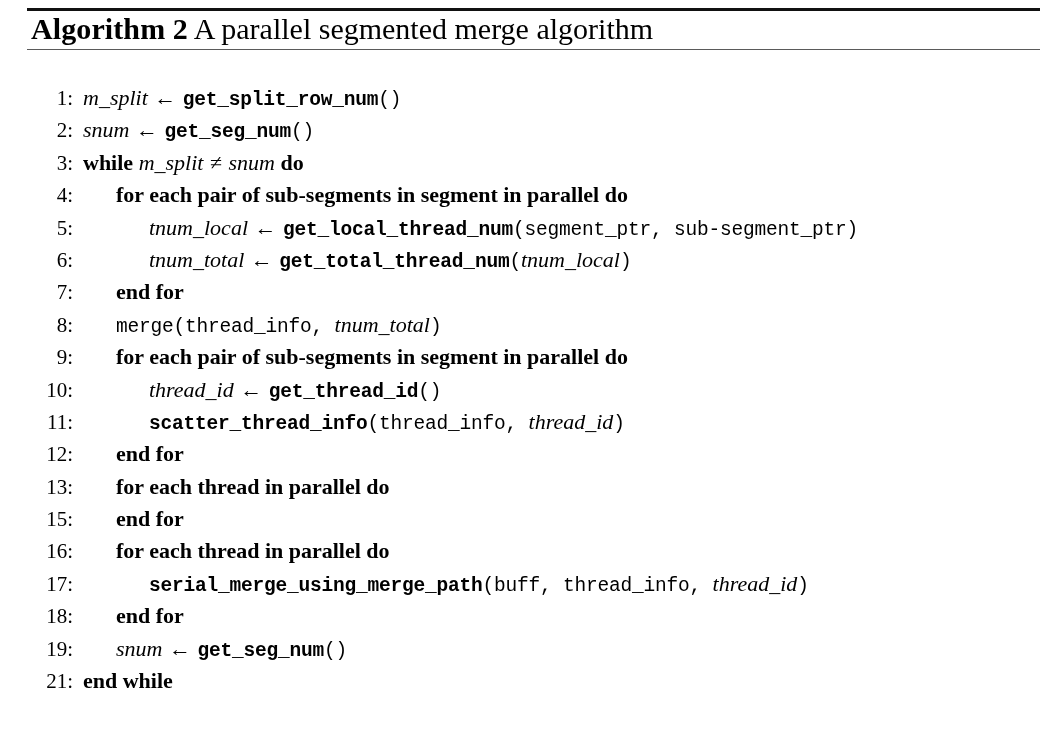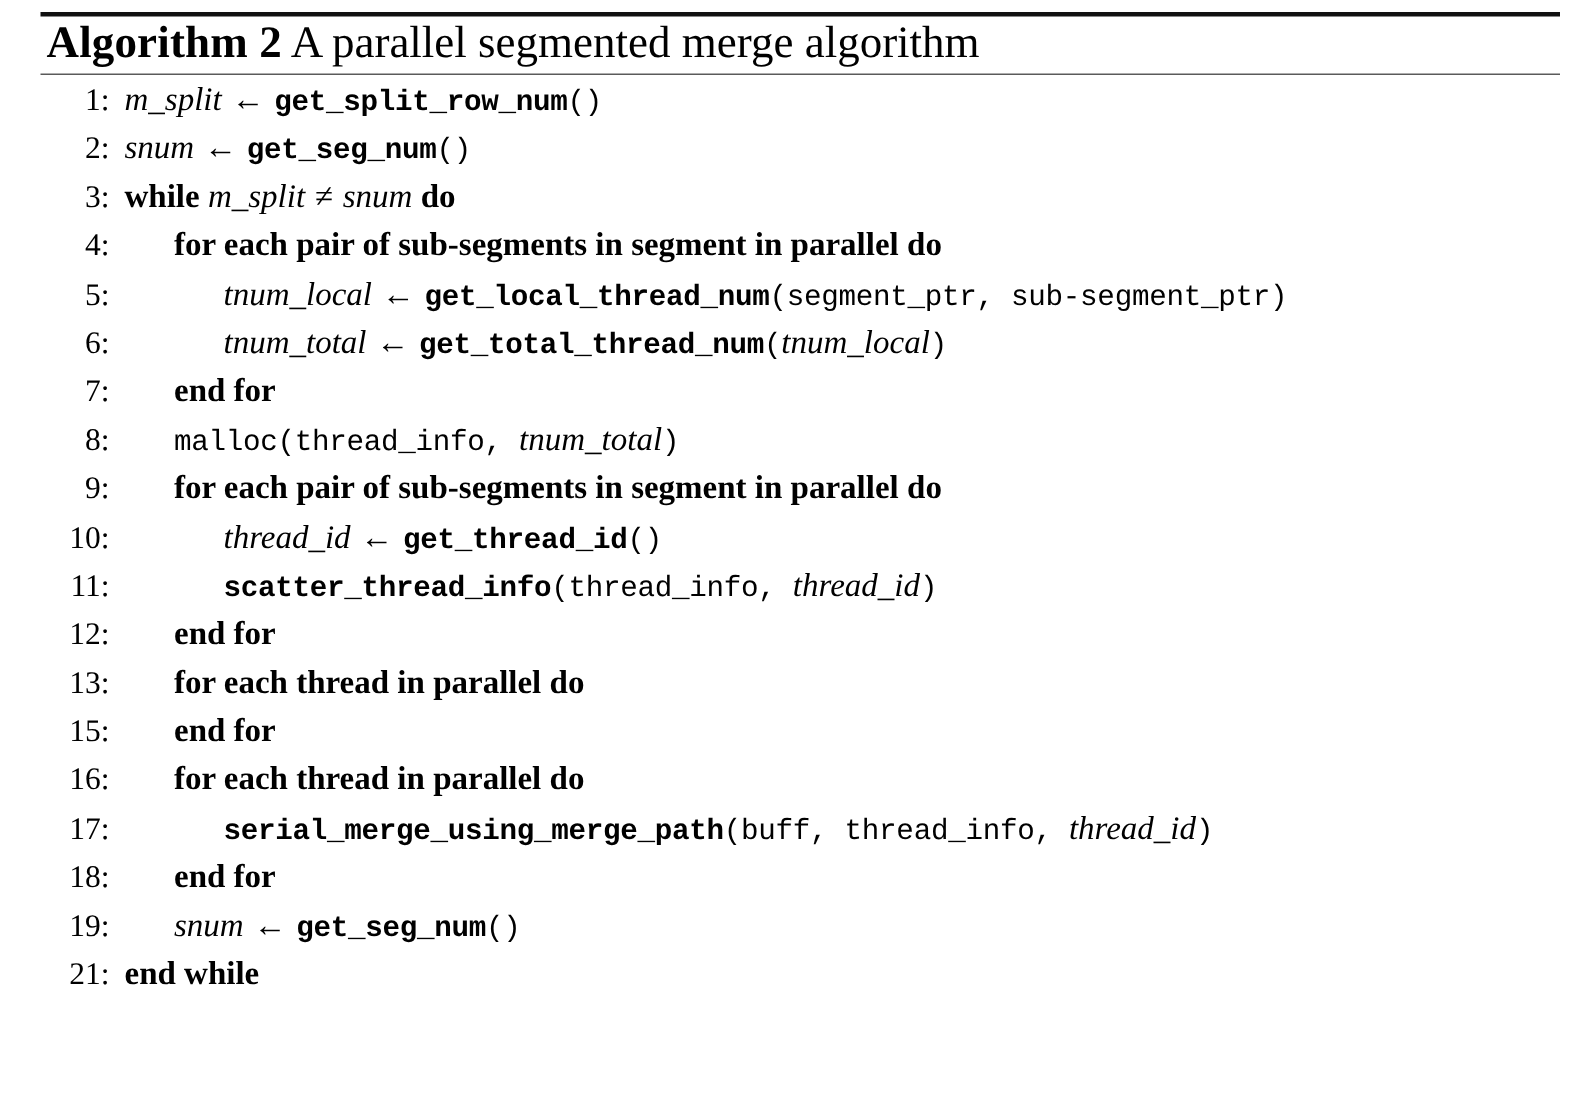--- a/index.html
+++ b/index.html
@@ -66,20 +66,21 @@
     text-align: right;
     font-family: "Liberation Serif", "DejaVu Serif", serif;
     font-size: 21px;
     font-weight: normal;
     padding-right: 1px;
   }
 
   .line-body {
     flex: 1 1 auto;
     padding-left: 9px;
+    margin-top: 32px;
   }
 
   .ind-0 { padding-left: 9px; }
   .ind-1 { padding-left: 42px; }
   .ind-2 { padding-left: 75px; }
 
   
   .t-kw {
     font-family: "Liberation Serif", "DejaVu Serif", serif;
     font-weight: bold;
@@ -153,21 +154,21 @@
       <div class="algo-line">
         <span class="line-number">6:</span>
         <span class="line-body ind-2"><span class="t-var">tnum_total</span><span class="t-op"> ← </span><span class="t-fn t-sp">get_total_thread_num</span><span class="t-mono t-sp">(</span><span class="t-var">tnum_local</span><span class="t-mono t-sp">)</span></span>
       </div>
       <div class="algo-line">
         <span class="line-number">7:</span>
         <span class="line-body ind-1"><span class="t-kw">end for</span></span>
       </div>
       <div class="algo-line">
         <span class="line-number">8:</span>
-        <span class="line-body ind-1"><span class="t-mono t-sp">malloc(thread_info, </span><span class="t-var">tnum_total</span><span class="t-mono t-sp">)</span></span>
+        <span class="line-body ind-1"><span class="t-mono t-sp">merge(thread_info, </span><span class="t-var">tnum_total</span><span class="t-mono t-sp">)</span></span>
       </div>
       <div class="algo-line">
         <span class="line-number">9:</span>
         <span class="line-body ind-1"><span class="t-kw">for each</span><span class="t-sp t-sp"> </span><span class="t-plain">pair of sub-segments in segment</span><span class="t-sp t-sp"> </span><span class="t-kw">in parallel do</span></span>
       </div>
       <div class="algo-line">
         <span class="line-number">10:</span>
         <span class="line-body ind-2"><span class="t-var">thread_id</span><span class="t-op"> ← </span><span class="t-fn t-sp">get_thread_id</span><span class="t-mono t-sp">()</span></span>
       </div>
       <div class="algo-line">

